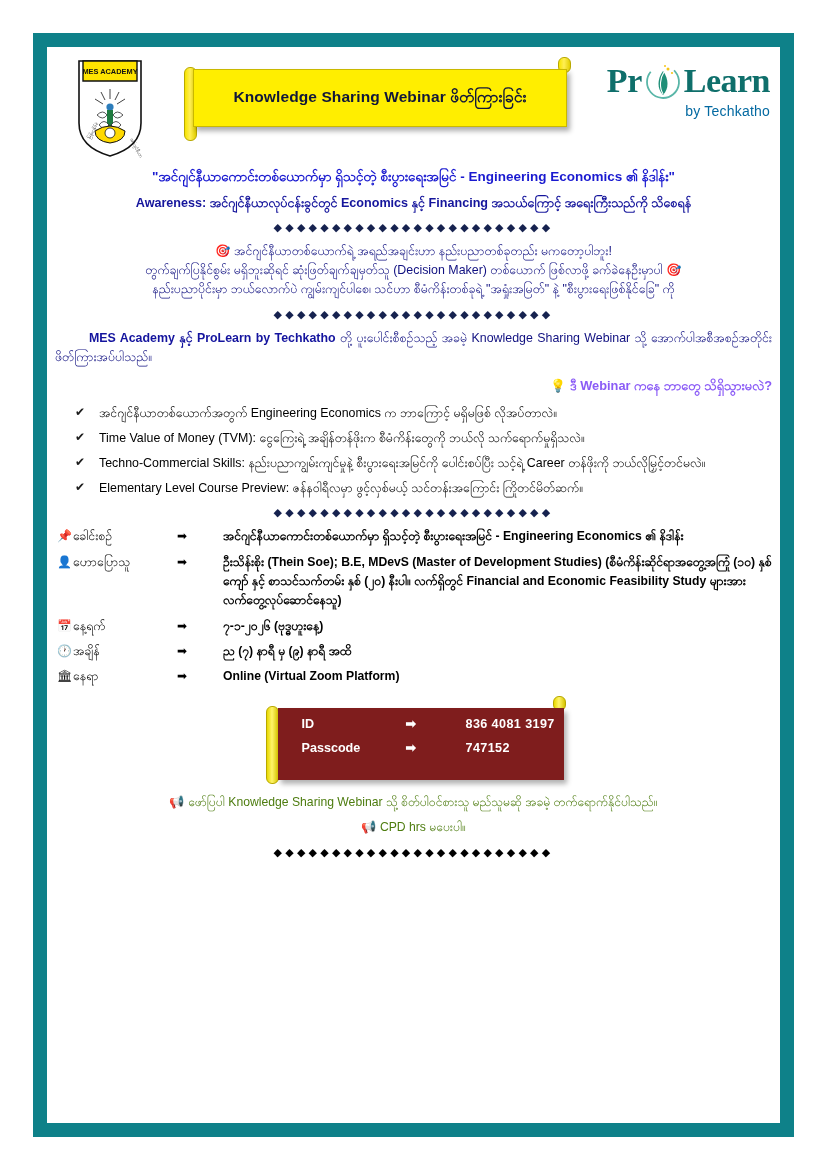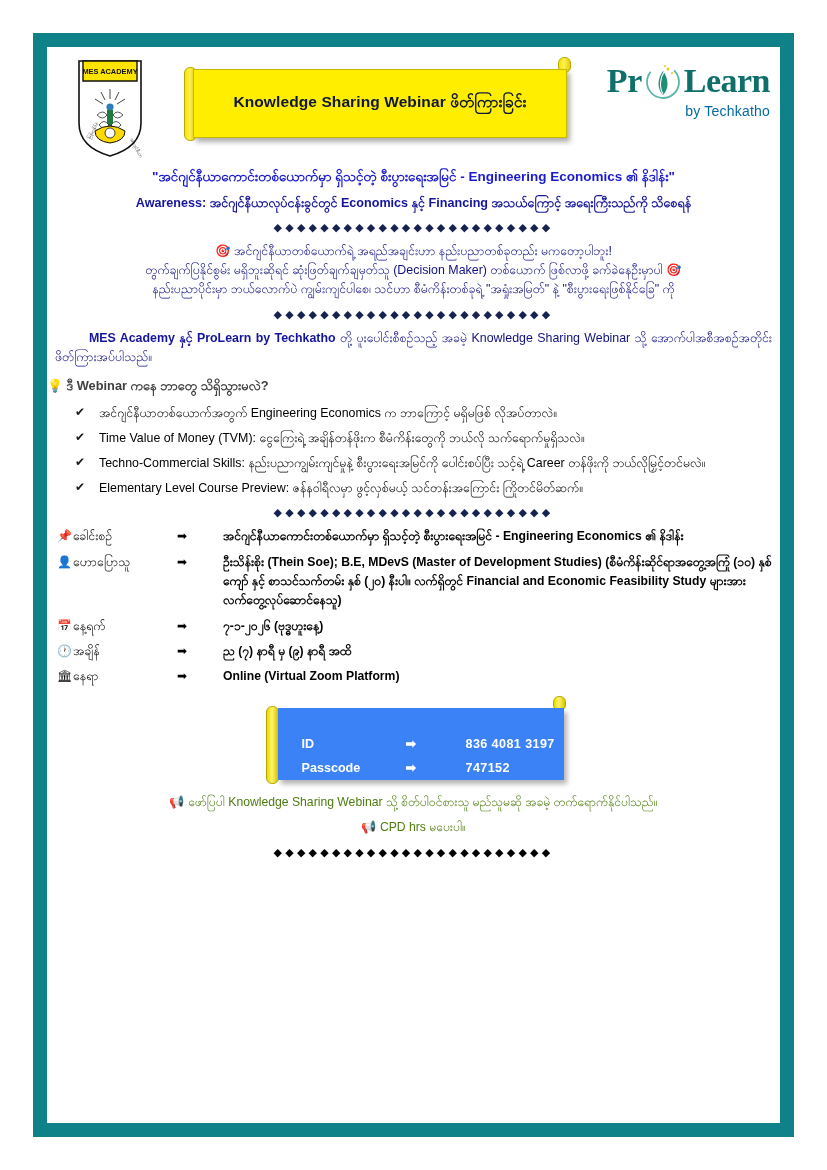--- a/index.html
+++ b/index.html
@@ -51,21 +51,21 @@
   }
 
   .banner-wrap {
     position: absolute;
     left: 134px; top: 12px;
     width: 390px; height: 74px;
   }
   .banner-scroll {
     position: absolute;
     left: 12px; top: 6px;
-    width: 374px; height: 69px;
+    width: 374px; height: 58px;
     background: #ffee00;
     border: 1px solid #c9b800;
     box-shadow: 3px 4px 5px rgba(0,0,0,.32);
     display: flex; align-items: center; justify-content: center;
   }
   .banner-roll {
     position: absolute;
     width: 13px; height: 74px;
     background: linear-gradient(to right, #f7e400 0%, #ffef55 45%, #e3cf00 100%);
     border: 1px solid #b9a900;
@@ -137,22 +137,22 @@
     padding: 0 8px;
   }
   .para.center { text-align: center; }
   .para.justify { text-align: justify; }
   .para.indent { text-indent: 34px; }
   .target { color: #d52b1e; }
 
   .bold-blue { color: #14149e; font-weight: bold; }
 
   .section-head {
-    text-align: left;
-    color: #404040;
+    text-align: right;
+    color: #8b5cf6;
     font-weight: bold;
     font-size: 12.8px;
     margin: 10px 8px 7px 0;
   }
 
   
   ul.bullets { list-style: none; margin: 0 0 0 26px; padding: 0; }
   ul.bullets li {
     position: relative;
     color: #000000;
@@ -180,23 +180,23 @@
   .zoombox-wrap {
     position: relative;
     width: 300px;
     margin: 16px auto 0 auto;
     height: 86px;
   }
   .zoombox {
     position: absolute;
     left: 14px; top: 6px;
     width: 286px; height: 72px;
-    background: #3b82f6;
+    background: #7f1d1d;
     box-shadow: 3px 4px 5px rgba(0,0,0,.3);
-    padding: 28px 0 0 24px;
+    padding: 8px 0 0 24px;
   }
   .zoom-roll {
     position: absolute;
     width: 13px; height: 78px;
     left: 2px; top: 4px;
     background: linear-gradient(to right, #e8d900 0%, #fff46a 45%, #d7c400 100%);
     border: 1px solid #b8a800;
     border-radius: 6px;
   }
   .zoom-roll.r { left: auto; right: -2px; top: -6px; height: 15px; }

